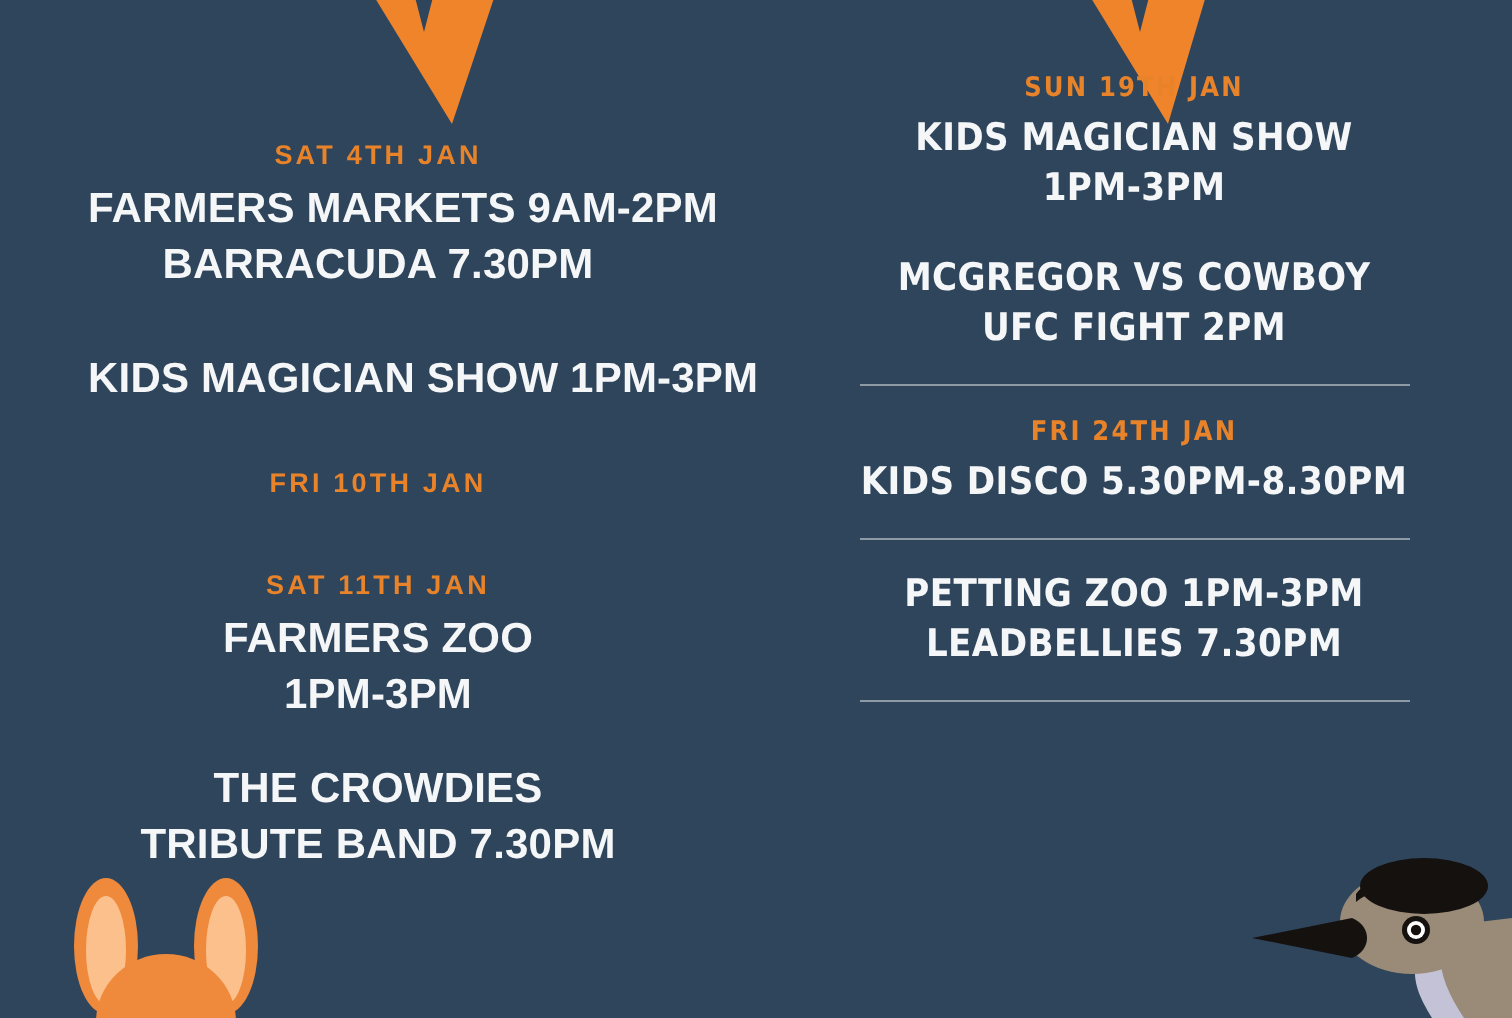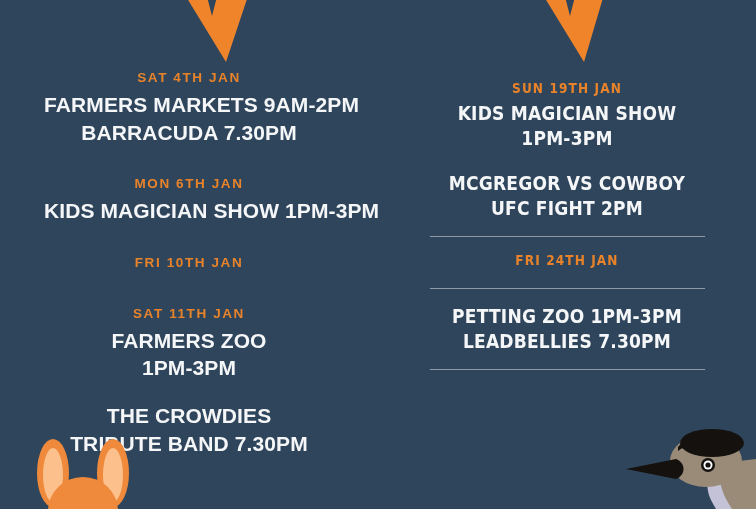--- a/index.html
+++ b/index.html
@@ -39,21 +39,21 @@
     display: flex;
   }
   .column {
     width: 378px;
     box-sizing: border-box;
     padding: 0 44px;
     display: flex;
     flex-direction: column;
   }
   .col-left  { padding-top: 70px; }
-  .col-right { padding-top: 36px; justify-content: center; }
+  .col-right { padding-top: 36px; }
 
   .event {
     text-align: center;
   }
   .event-date {
     color: #e8832a;
     font-weight: bold;
     font-size: 13.5px;
     letter-spacing: 1.6px;
     line-height: 1.25;
@@ -118,21 +118,20 @@
   <div class="column col-left">
 
     <div class="event">
       <div class="event-date">SAT 4TH JAN</div>
       <div class="event-line">FARMERS MARKETS 9AM-2PM</div>
       <div class="event-line">BARRACUDA 7.30PM</div>
     </div>
     <div class="divider"></div>
 
     <div class="event">
-      <div class="event-date">MON 6TH JAN</div>
       <div class="event-line">KIDS MAGICIAN SHOW 1PM-3PM</div>
     </div>
     <div class="divider"></div>
 
     <div class="event">
       <div class="event-date">FRI 10TH JAN</div>
     </div>
     <div class="divider"></div>
 
     <div class="event">
@@ -152,20 +151,21 @@
       <div class="event-date">SUN 19TH JAN</div>
       <div class="event-line">KIDS MAGICIAN SHOW</div>
       <div class="event-line">1PM-3PM</div>
       <div class="event-line gap-above">MCGREGOR VS COWBOY</div>
       <div class="event-line">UFC FIGHT 2PM</div>
     </div>
     <div class="divider"></div>
 
     <div class="event">
       <div class="event-date">FRI 24TH JAN</div>
+      <div class="event-line">KIDS DISCO 5.30PM-8.30PM</div>
     </div>
     <div class="divider"></div>
 
     <div class="event">
       <div class="event-line">PETTING ZOO 1PM-3PM</div>
       <div class="event-line">LEADBELLIES 7.30PM</div>
     </div>
     <div class="divider"></div>
   </div>
 </div>

